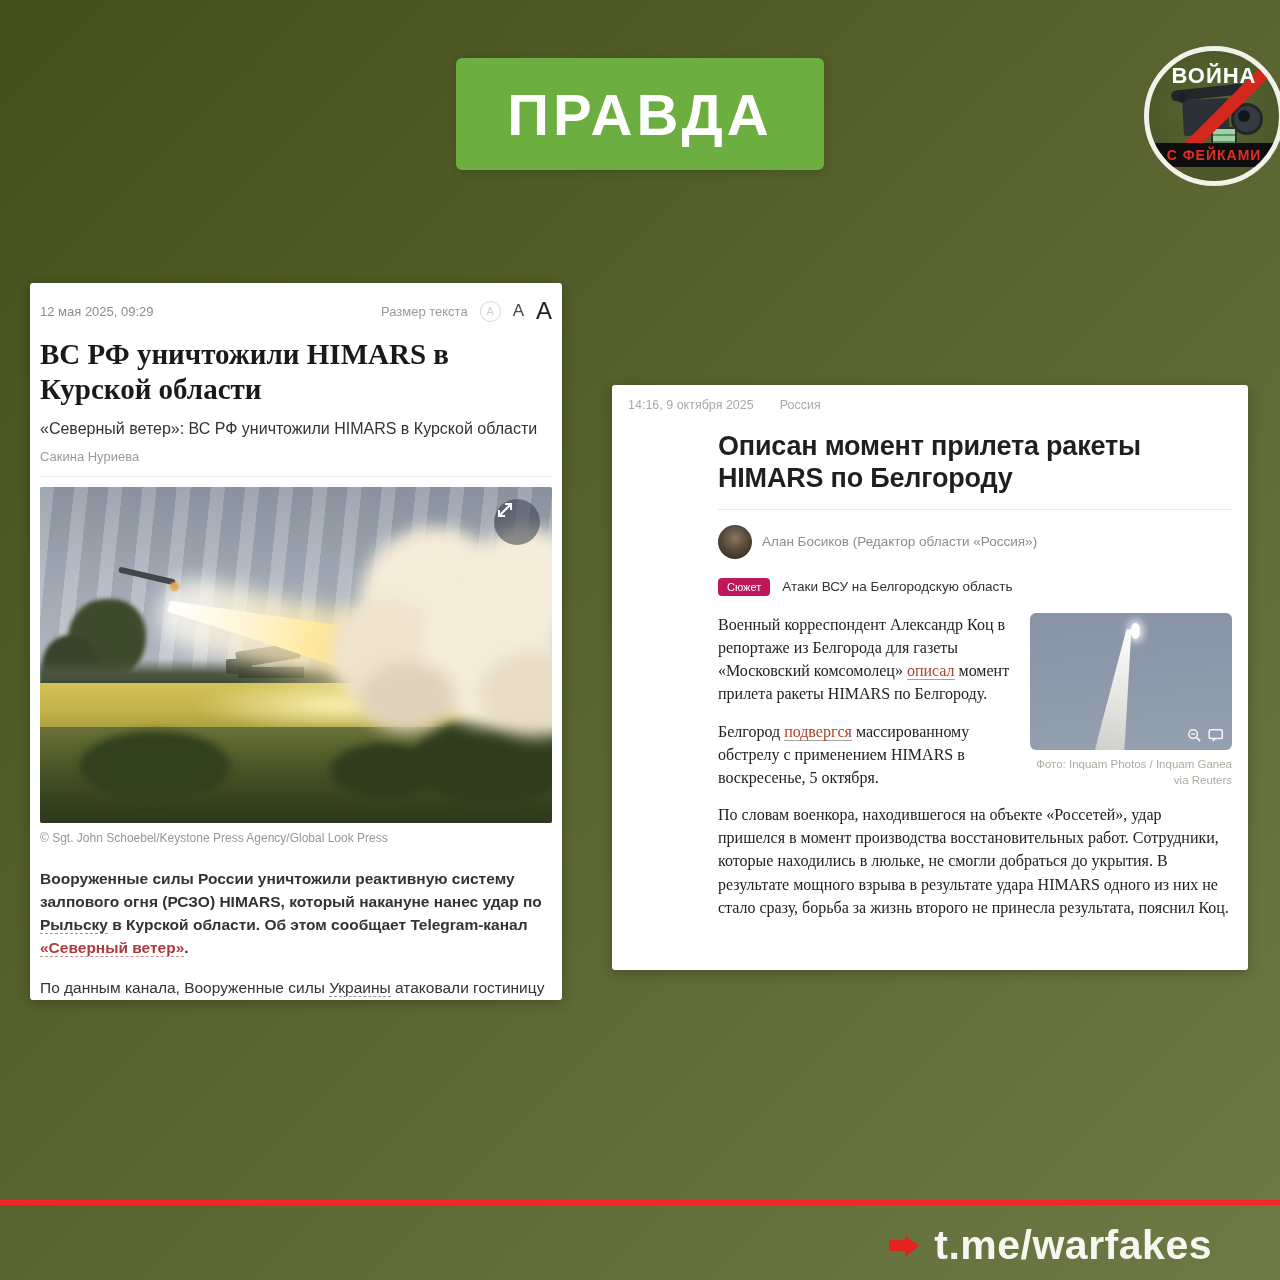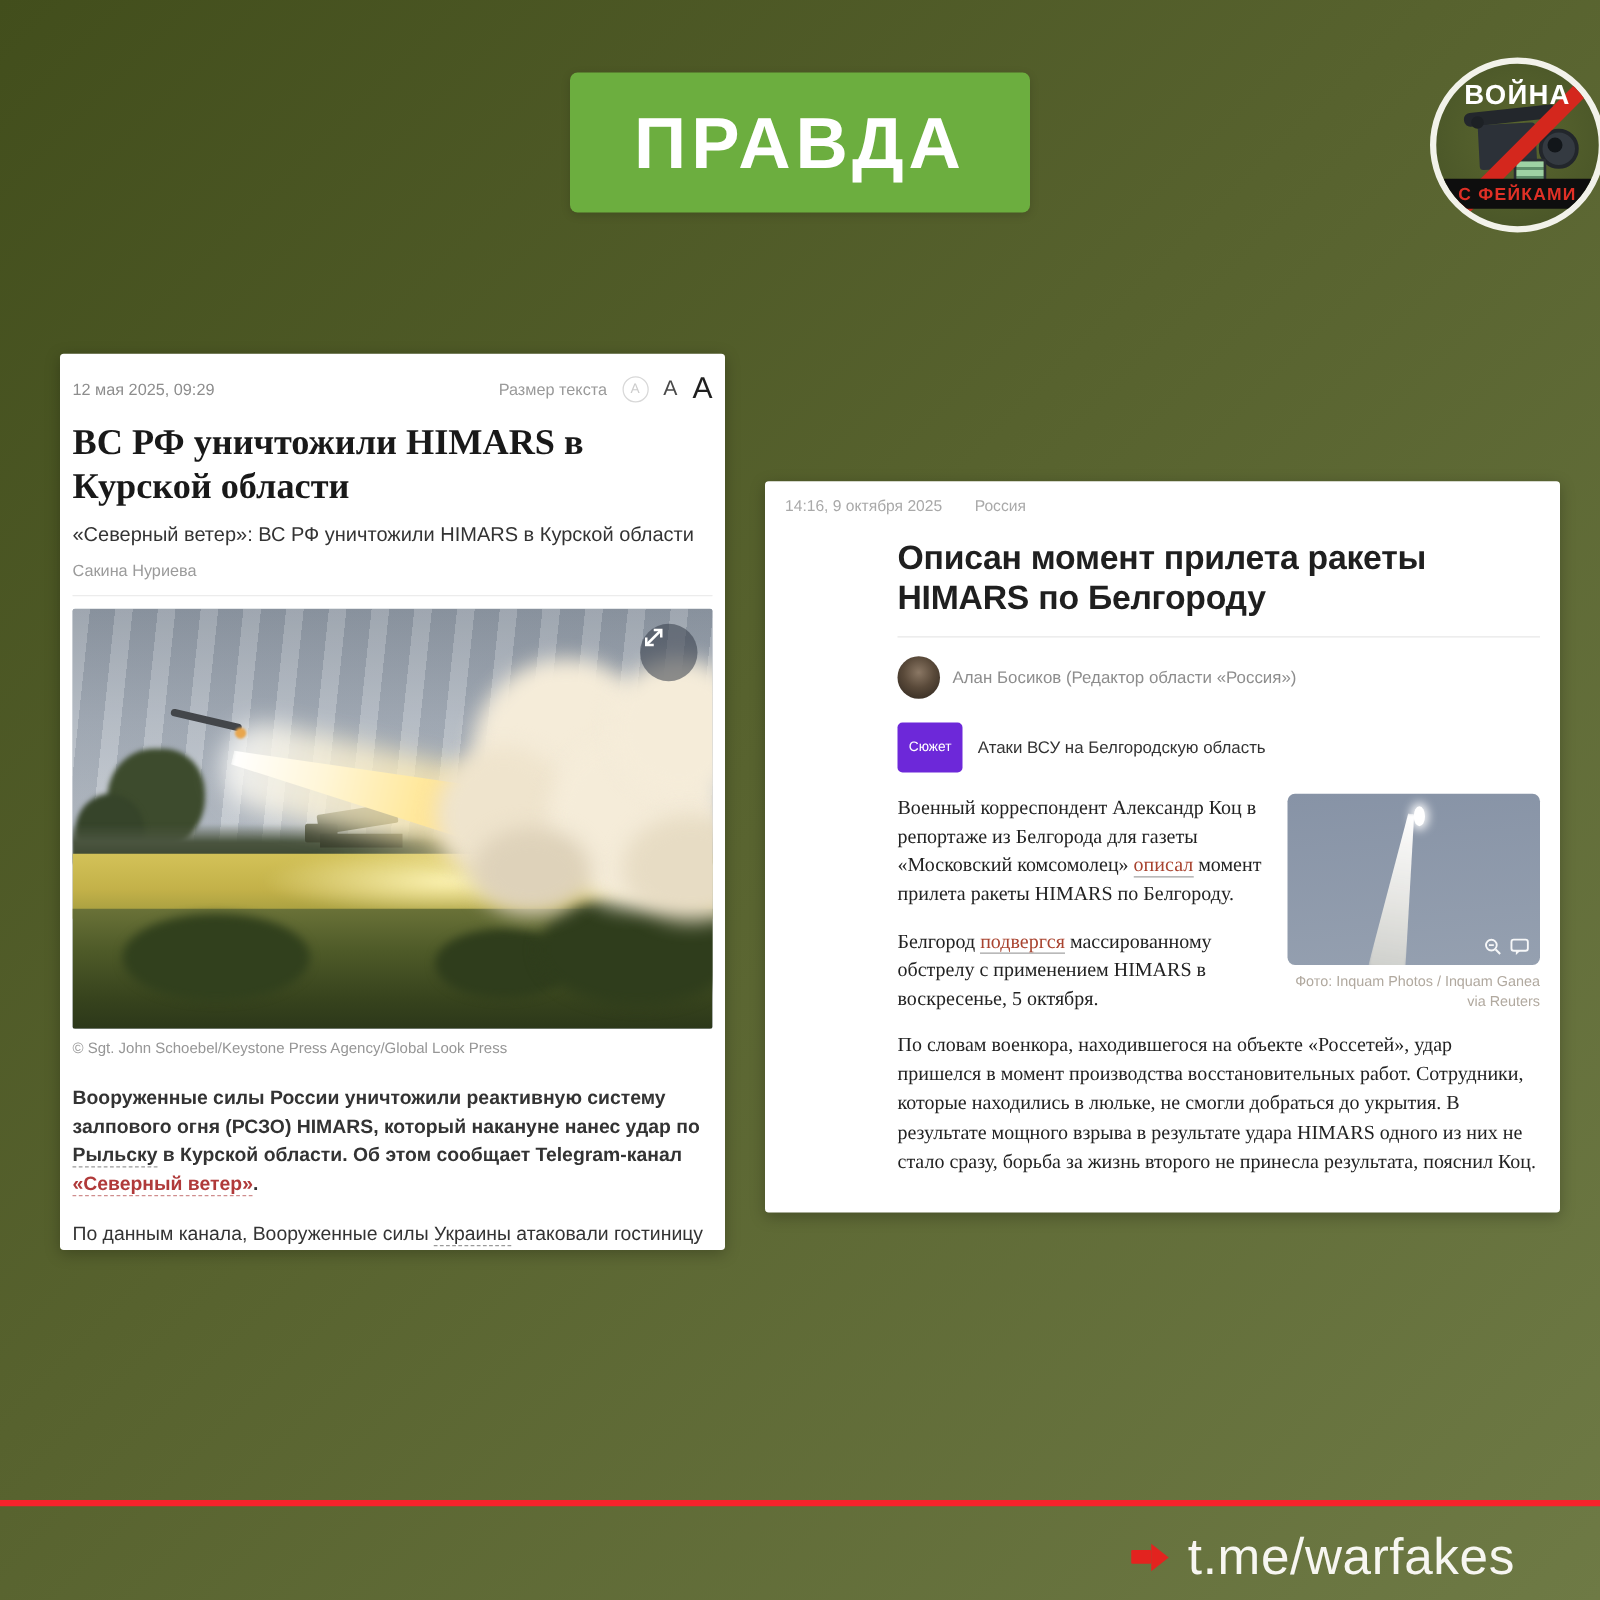--- a/index.html
+++ b/index.html
@@ -31,21 +31,21 @@
   .cam-lens2{left:89px;top:59px;width:12px;height:12px;background:#12161a;border-radius:50%;}
   .cam-pack{left:62px;top:76px;width:22px;height:26px;background:repeating-linear-gradient(180deg,#9ed2a4 0 5px,#5f8f6b 5px 7px);border:2px solid #2a2e33;border-radius:2px;}
   .cam-knob{left:28px;top:42px;width:10px;height:10px;background:#1d2125;border-radius:50%;}
   .logo-stripe{position:absolute;left:-20px;top:60px;width:180px;height:13px;background:#d4271d;
     transform:rotate(-45deg);z-index:3;}
   .logo-band{position:absolute;left:-8px;right:-8px;bottom:14px;height:24px;background:#0e0e0e;
     display:flex;align-items:center;justify-content:center;z-index:4;}
   .logo-band span{color:#e03026;font-weight:800;font-size:14px;letter-spacing:1px;}
   
   .card{position:absolute;background:#fff;border-radius:3px;box-shadow:0 3px 12px rgba(0,0,0,.25);box-sizing:border-box;}
-  .card-left{left:48px;top:283px;width:532px;height:717px;padding:14px 10px;overflow:hidden;}
+  .card-left{left:30px;top:283px;width:532px;height:717px;padding:14px 10px;overflow:hidden;}
   .lc-head{display:flex;justify-content:space-between;align-items:center;}
   .lc-date{font-size:13px;color:#8d8d8d;}
   .size-ctrl{display:flex;align-items:center;gap:12px;}
   .size-label{font-size:13px;color:#9a9a9a;}
   .size-a-circle{width:19px;height:19px;border:1px solid #d8d8d8;border-radius:50%;color:#cccccc;
     font-size:11px;display:flex;align-items:center;justify-content:center;}
   .size-a-med{font-size:17px;color:#4a4a4a;}
   .size-a-big{font-size:24px;color:#1f1f1f;font-weight:500;}
   .lc-title{font-family:"Liberation Serif",serif;font-size:29px;font-weight:700;color:#191919;
     line-height:1.2;margin:12px 0 0 0;}
@@ -101,21 +101,21 @@
   .rc-time,.rc-rubric{font-size:12.5px;color:#a9a9a9;}
   .rc-content{margin-left:90px;}
   .rc-title{font-size:27px;font-weight:700;color:#1f1f1f;line-height:1.2;margin:18px 0 0 0;letter-spacing:-.2px;}
   .rc-divider{border-top:1px solid #e8e8e8;margin-top:14px;}
   .rc-subhead{font-size:17px;color:#9b9b9b;margin-top:10px;}
   .rc-authorrow{display:flex;align-items:center;gap:10px;margin-top:15px;}
   .rc-avatar{width:34px;height:34px;border-radius:50%;flex:0 0 auto;
     background:radial-gradient(circle at 50% 38%,#8a7764 0%,#5a4a3a 45%,#2b231c 100%);}
   .rc-author{font-size:13.5px;color:#8d8d8d;}
   .rc-tagrow{display:flex;align-items:center;gap:12px;margin-top:19px;}
-  .rc-badge{background:#6d28d9;color:#fff;font-size:11px;padding:14px 9px;border-radius:4px;}
+  .rc-badge{background:#be185d;color:#fff;font-size:11px;padding:3px 9px;border-radius:4px;}
   .rc-taglabel{font-size:13.5px;color:#333;}
   .rc-body{margin-top:17px;font-family:"Liberation Serif",serif;font-size:16px;line-height:1.45;color:#222;}
   .rc-para{margin:0 0 14px 0;}
   .rc-fig{float:right;width:202px;margin:0 0 6px 16px;}
   .photo-right{position:relative;height:137px;border-radius:6px;overflow:hidden;
     background:linear-gradient(175deg,#8793a6 0%,#95a0b0 100%);}
   .photo-right i{position:absolute;display:block;}
   .pr-trail{left:84px;top:16px;width:30px;height:126px;transform:rotate(9deg);transform-origin:top center;
     clip-path:polygon(42% 0,58% 0,100% 100%,0 100%);
     background:linear-gradient(180deg,rgba(255,255,255,.98) 0%,rgba(242,240,234,.88) 55%,rgba(221,219,211,.8) 100%);
@@ -124,21 +124,21 @@
     box-shadow:0 0 8px 3px rgba(255,255,255,.9);filter:blur(.5px);}
   .pr-icons{position:absolute;right:8px;bottom:7px;display:flex;gap:6px;align-items:center;opacity:.92;}
   .rc-photocaption{font-size:11.5px;color:#b1a99f;text-align:right;line-height:1.45;margin-top:6px;
     font-family:"Liberation Sans",sans-serif;}
   
   .redline{position:absolute;left:0;right:0;top:1200px;height:5px;background:#f6232b;}
   .footer{position:absolute;top:1222px;right:68px;display:flex;align-items:center;gap:15px;}
   .arrow-icon{display:flex;align-items:center;}
   .arrow-shaft{width:16px;height:11px;background:#e3231f;border-radius:1px;}
   .arrow-head{width:0;height:0;border-top:11px solid transparent;border-bottom:11px solid transparent;border-left:14px solid #e3231f;}
-  .handle{color:#f7f6f1;font-size:41px;font-weight:400;letter-spacing:.5px;}
+  .handle{color:#f7f6f1;font-size:41px;font-weight:700;letter-spacing:.5px;}
 </style>
 </head>
 <body>
 
 <div class="banner">
   <span>ПРАВДА</span>
 </div>
 
 <div class="logo">
   <div class="logo-title">ВОЙНА</div>

